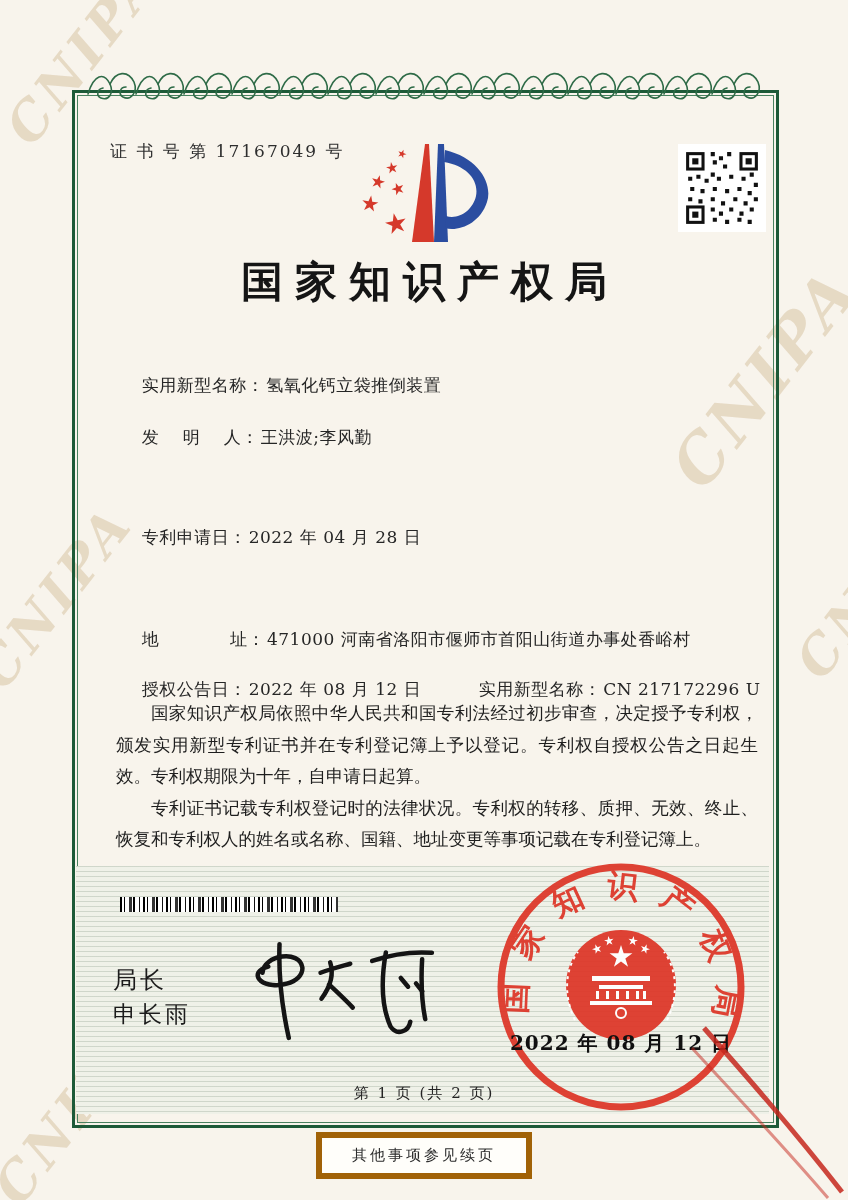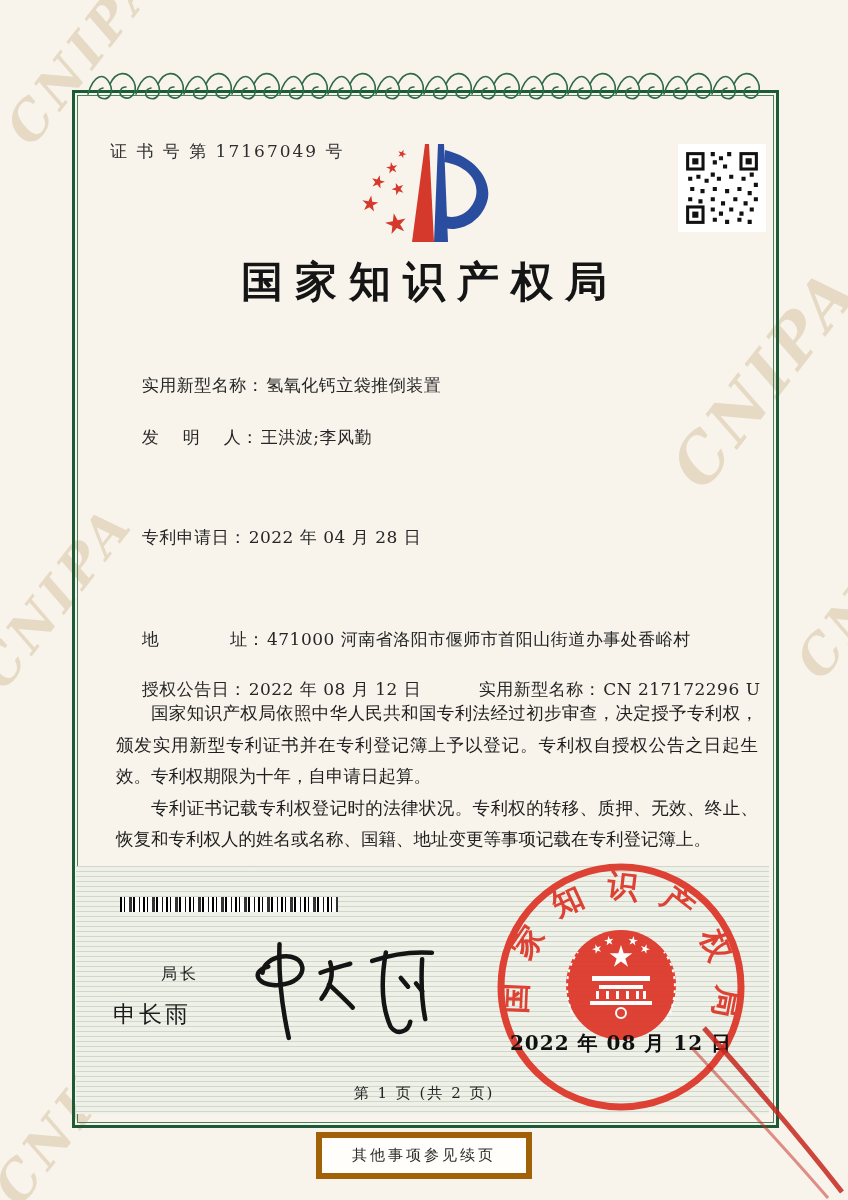--- a/index.html
+++ b/index.html
@@ -34,21 +34,21 @@
   
   .paragraphs{position:absolute;left:116px;top:698px;width:642px;font-size:17.5px;line-height:31.5px;
               color:#1e1e1e;text-align:justify;z-index:4;}
   .paragraphs p{margin:0;text-indent:2em;}
   
   .wave-panel{position:absolute;left:76px;top:866px;width:693px;height:248px;z-index:3;
               background:#eff1e8;
               background-image:repeating-linear-gradient(180deg,rgba(125,145,125,0.28) 0 1px,rgba(0,0,0,0) 1px 5px);}
   .barcode{position:absolute;left:120px;top:897px;width:218px;height:15px;z-index:4;
            background:repeating-linear-gradient(90deg,#000 0 2px,#fff 2px 4px,#000 4px 5px,#fff 5px 9px,#333 9px 12px,#fff 12px 13px,#000 13px 15px,#fff 15px 19px,#111 19px 20px,#fff 20px 23px);}
-  .official-title{position:absolute;left:113px;top:964px;font-size:16px;letter-spacing:3px;color:#1c1c1c;z-index:4;margin-left:48px;}
+  .official-title{position:absolute;left:113px;top:964px;font-size:24px;letter-spacing:3px;color:#1c1c1c;z-index:4;}
   .official-name{position:absolute;left:113px;top:999px;font-size:23px;letter-spacing:3px;color:#1c1c1c;z-index:4;}
   .signature{position:absolute;left:235px;top:928px;width:215px;height:115px;z-index:5;transform:rotate(-2deg);}
   .seal{position:absolute;left:492px;top:858px;width:258px;height:258px;z-index:5;opacity:0.93;}
   .seal-date{position:absolute;left:492px;top:1030px;width:258px;text-align:center;font-size:20px;font-weight:600;
              color:#101010;letter-spacing:1px;z-index:6;white-space:pre;}
   .page-number{position:absolute;left:0;top:1084px;width:100%;text-align:center;font-size:15px;
                letter-spacing:2px;color:#242424;z-index:6;white-space:pre;}
   .red-swoosh{position:absolute;left:690px;top:1022px;width:158px;height:178px;z-index:7;}
   .footer-note{position:absolute;left:50%;transform:translateX(-50%);top:1132px;background:#fffefa;
                border:6px solid #a16207;padding:8px 30px;font-size:15px;letter-spacing:3px;color:#2b2b2b;z-index:8;}

